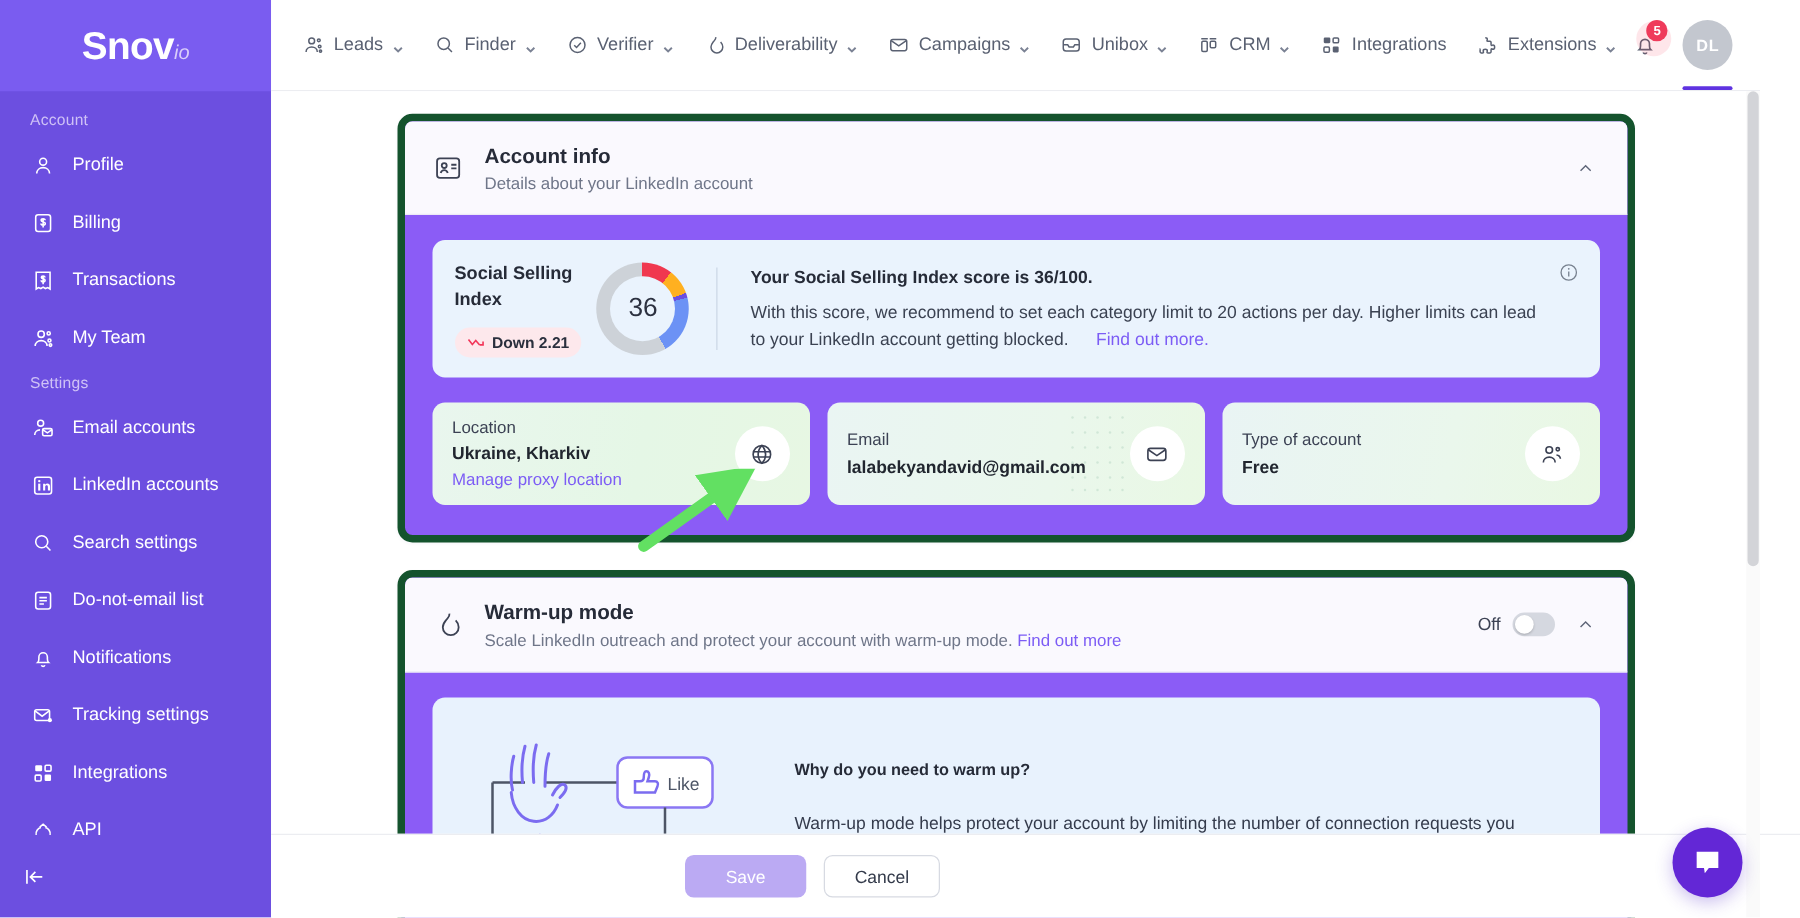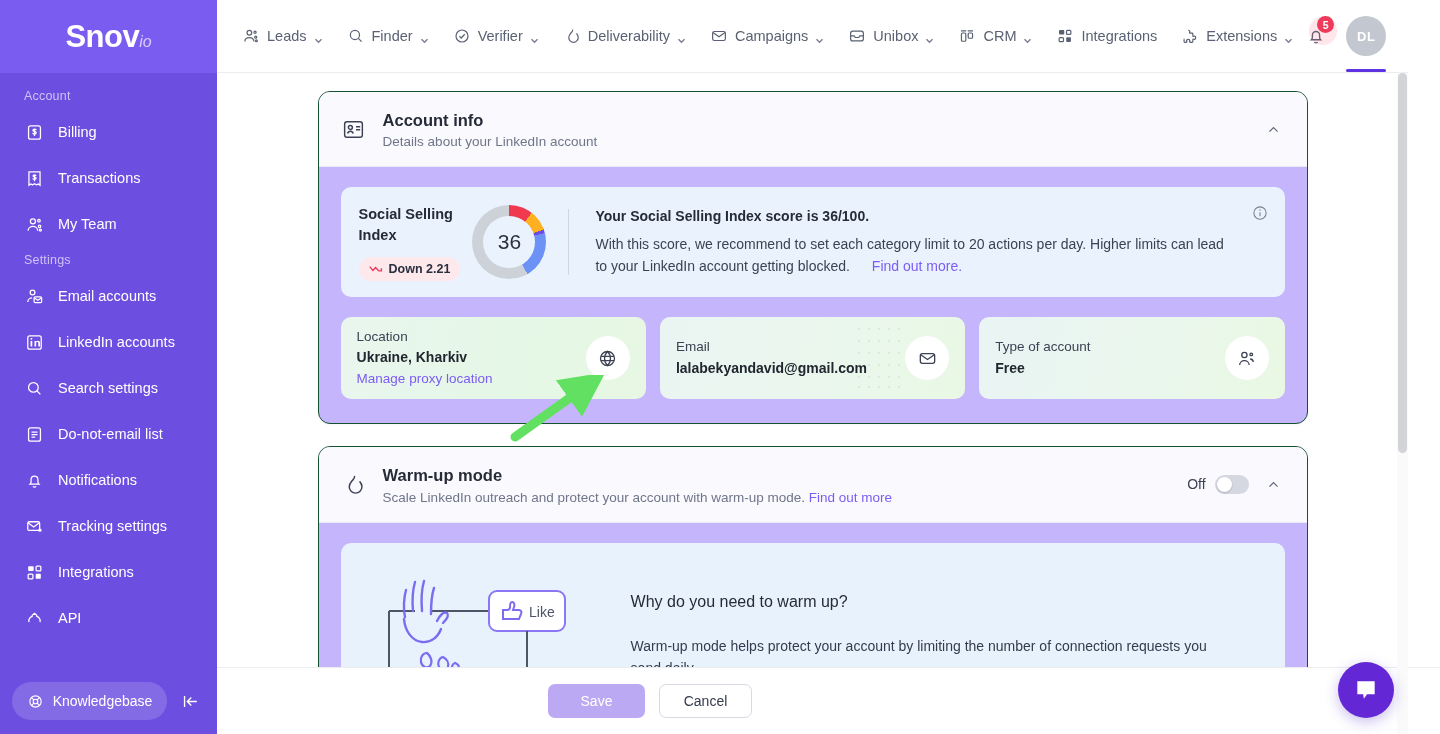--- a/index.html
+++ b/index.html
@@ -78,22 +78,22 @@
     width: 40px; height: 40px; border-radius: 50%; background: #c3c7cf;
     color: #fff; font-size: 13px; font-weight: bold; letter-spacing: .5px;
     display: flex; align-items: center; justify-content: center; cursor: pointer; position: relative;
   }
   .avatar-underline { position:absolute; bottom:-16px; left:0; width:40px; height:3px; background:#5f33e1; border-radius:2px; }
 
   
   .content { flex: 1; overflow: hidden; position: relative; background: #fff; padding: 18px 0 0 0; }
 
   .card {
-    width: 990px; margin: 0 auto 22px auto; background: #c4b5fd;
-    border: 1px solid #14532d; border-radius: 12px; overflow: hidden;
+    width: 990px; margin: 0 auto 22px auto; background: #8b5cf6;
+    border: 6px solid #14532d; border-radius: 12px; overflow: hidden;
     box-shadow: 0 1px 3px rgba(60,50,120,.04);
   }
   .card-head {
     background: #faf9fe; display: flex; align-items: center; gap: 16px;
     padding: 17px 22px; border-bottom: 1px solid #eceaf6;
   }
   .card-head .hico { width: 26px; height: 26px; flex: 0 0 26px; display:flex; align-items:center; justify-content:center; }
   .card-head .hico svg { width: 25px; height: 25px; stroke: #3c4254; fill: none; stroke-width: 1.4; }
   .card-title { font-size: 16.5px; font-weight: bold; color: #262b38; line-height: 1.35; }
   .card-sub { font-size: 13.5px; color: #6f7689; margin-top: 3px; }
@@ -154,21 +154,21 @@
   
   .toggle-wrap { display: flex; align-items: center; gap: 9px; }
   .toggle-lbl { font-size: 14px; color: #3c4254; }
   .toggle { width: 34px; height: 19px; border-radius: 10px; background: #d5d8e0; position: relative; cursor: pointer; }
   .toggle .knob { position: absolute; top: 2px; left: 2px; width: 15px; height: 15px; border-radius: 50%; background: #fff; box-shadow: 0 1px 2px rgba(0,0,0,.2); }
 
   
   .warm-panel { background: #e8f2fd; border-radius: 10px; padding: 26px 30px; display: flex; align-items: flex-start; gap: 10px; min-height: 150px; }
   .warm-illu { width: 250px; flex: 0 0 250px; position: relative; height: 120px; }
   .warm-txt { padding-top: 24px; flex: 1; }
-  .warm-h { font-size: 16px; font-weight: normal; color: #262b38; margin-bottom: 24px; }
+  .warm-h { font-size: 13px; font-weight: bold; color: #262b38; margin-bottom: 24px; }
   .warm-p { font-size: 14px; color: #343b4c; line-height: 1.6; max-width: 610px; }
 
   
   .footer {
     position: absolute; left: 0; bottom: 0; width: 1223px; height: 67px;
     background: #fff; border-top: 1px solid #ecedf1;
     display: flex; align-items: center; padding-left: 331px; gap: 14px; z-index: 20;
   }
   .btn { height: 34px; border-radius: 7px; font-size: 14px; display: flex; align-items: center; justify-content: center; cursor: pointer; }
   .btn-save { width: 97px; background: #bbaaf3; color: #fff; border: none; }
@@ -196,20 +196,29 @@
 
   <aside class="sidebar">
     <div class="logo-wrap">
       <div class="logo"><span>Snov</span><span class="io">io</span></div>
     </div>
 
     <div class="nav-scroll">
 
       <div class="sec-label">Account</div>
 
+      <div class="nav-item">
+        <span class="ico">
+            <svg viewBox="0 0 24 24">
+              <circle cx="12" cy="8" r="3.5"></circle>
+              <path d="M5.5 20c0-3.6 2.9-6 6.5-6s6.5 2.4 6.5 6"></path>
+            </svg>
+          </span>
+        <span>Profile</span>
+      </div>
 
       <div class="nav-item">
         <span class="ico">
             <svg viewBox="0 0 24 24">
               <rect x="4.5" y="3.5" width="15" height="17" rx="2.5"></rect>
               <path d="M12 7.5v9M14 9.2c0-1-.9-1.6-2-1.6s-2 .6-2 1.5.8 1.3 2 1.6 2.2.7 2.2 1.7-1 1.7-2.2 1.7-2.2-.7-2.2-1.7"></path>
             </svg>
           </span>
         <span>Billing</span>
       </div>
@@ -320,28 +329,20 @@
         <span class="ico">
             <svg viewBox="0 0 24 24">
               <path d="M5 16.5c-1-3.5 1.8-7 4.8-7.6M19 16.5c1-3.5-1.8-7-4.8-7.6M8.5 8.5l3.5-3 3.5 3"></path>
             </svg>
           </span>
         <span>API</span>
       </div>
     </div>
 
     <div class="side-bottom">
-      <div class="kb-btn">
-        <svg viewBox="0 0 24 24">
-            <circle cx="12" cy="12" r="8"></circle>
-            <circle cx="12" cy="12" r="3.2"></circle>
-            <path d="M6.4 6.4l3.3 3.3M17.6 6.4l-3.3 3.3M6.4 17.6l3.3-3.3M17.6 17.6l-3.3-3.3"></path>
-          </svg>
-        <span>Knowledgebase</span>
-      </div>
       <div class="collapse-btn">
         <svg viewBox="0 0 24 24">
             <path d="M4.5 5v14M20 12H9M13 7l-5 5 5 5"></path>
           </svg>
       </div>
     </div>
   </aside>
 
   <div class="main">
 

